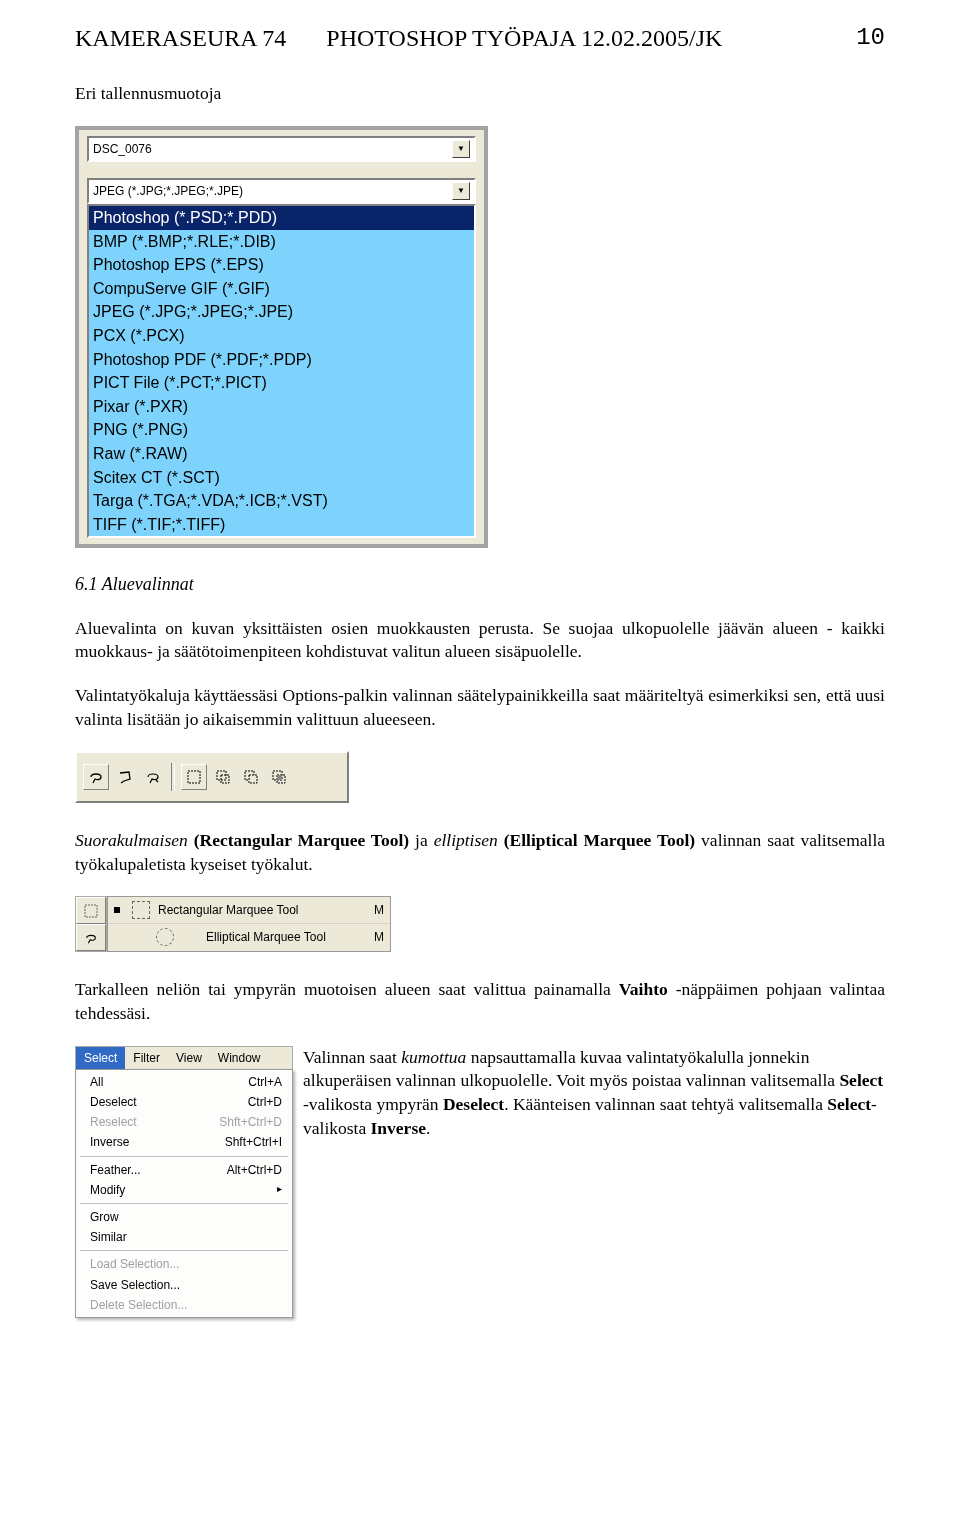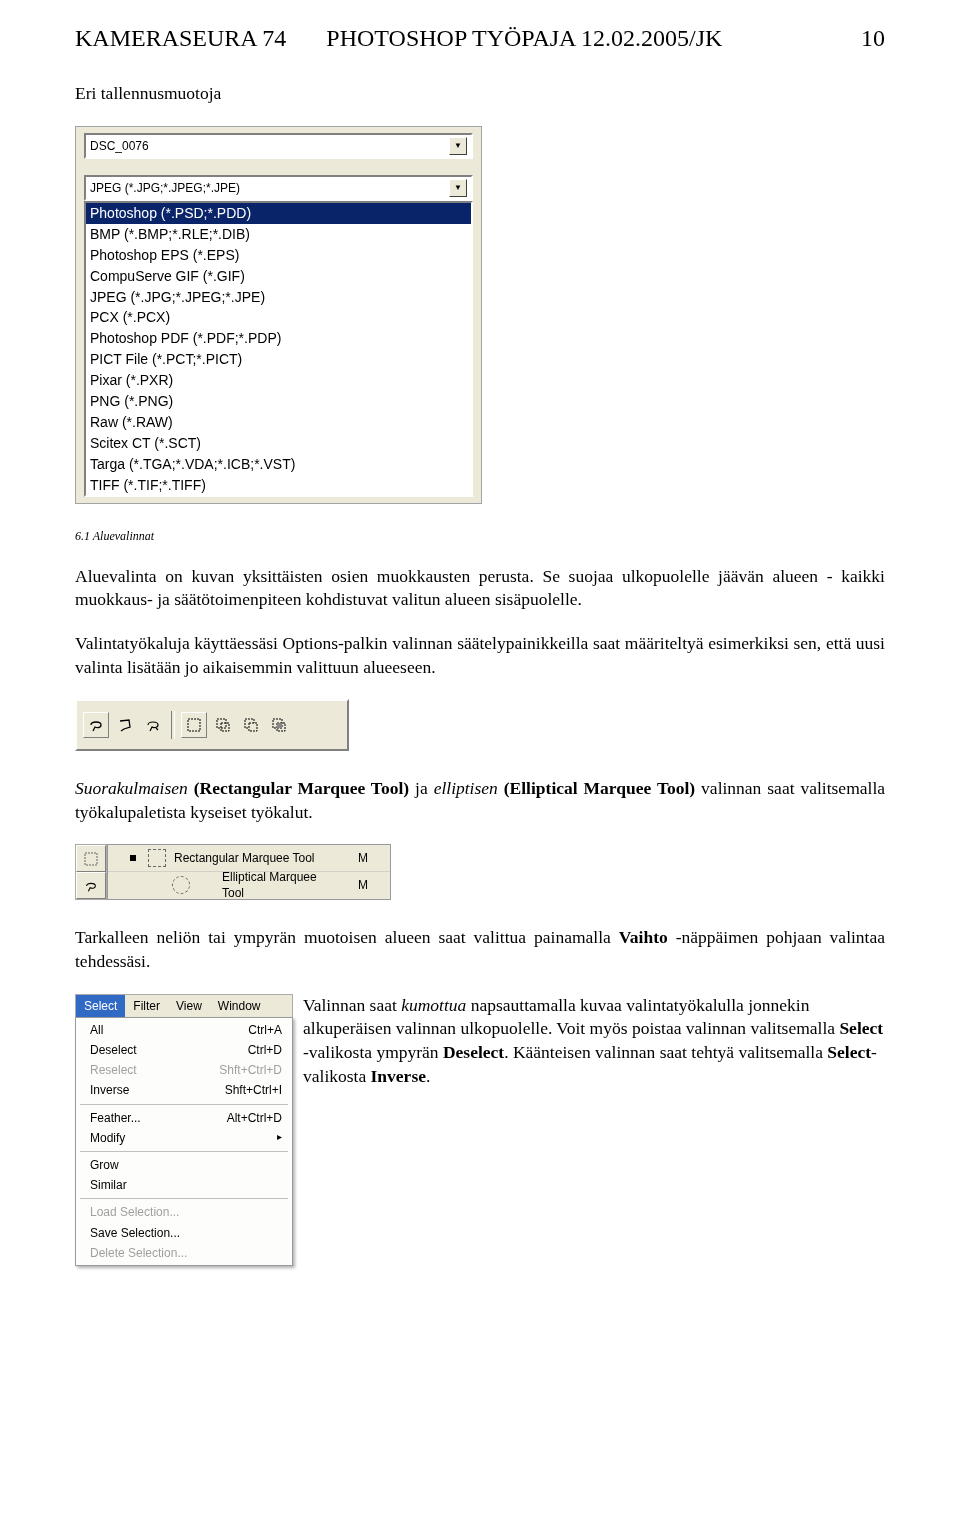--- a/index.html
+++ b/index.html
@@ -15,25 +15,25 @@
   .page {
     padding: 22px 75px 40px 75px;
   }
   .header-line {
     display: flex;
     font-size: 24px;
     margin-bottom: 28px;
   }
   .header-left { flex: 0 0 auto; margin-right: 40px; }
   .header-center { flex: 1; }
-  .header-right { flex: 0 0 auto; text-align: right; }
+  .header-right { flex: 0 0 auto; text-align: right; font-family: Liberation Mono, monospace; }
   .para { margin: 0 0 20px 0; }
   .jpara { text-align: justify; }
   .h1-num { font-size: 18px; margin: 30px 0 18px 0; }
-  .h2-ital { font-size: 12px; font-style: italic; margin: 24px 0 20px 0; }
+  .h2-ital { font-size: 18px; font-style: italic; margin: 24px 0 20px 0; }
   b { font-weight: bold; }
   i { font-style: italic; }
 
   
   .win-box {
     background: #ece9d8;
     border: 2px solid #fff;
     border-right-color: #808080;
     border-bottom-color: #808080;
     font-family: Tahoma, Arial, sans-serif;
@@ -60,37 +60,37 @@
     border: 1px solid #fff;
     border-right-color: #404040;
     border-bottom-color: #404040;
     display: inline-flex;
     align-items: center;
     justify-content: center;
     font-size: 8px;
   }
   .dropdown-panel {
     width: 405px;
-    border: 1px solid #a3a3a3;
+    border: 4px solid #a3a3a3;
   }
   .dd-row1 {
     background: #ece9d8;
     padding: 6px 8px 8px 8px;
   }
   .dd-row2 {
     background: #ece9d8;
     padding: 0 8px 6px 8px;
   }
   .list-open {
-    background: #ffffff;
+    background: #7dd3fc;
     border: 2px solid #808080;
     border-right-color: #fff;
     border-bottom-color: #fff;
     font-family: Tahoma, Arial, sans-serif;
-    font-size: 14px;
+    font-size: 16px;
   }
   .list-open .item {
     padding: 1px 4px;
     white-space: nowrap;
   }
   .list-open .item.sel {
     background: #0a246a;
     color: #fff;
   }
 
@@ -154,21 +154,21 @@
   .fly-right {
     flex: 1;
     background: #ece9d8;
     border: 1px solid #999;
   }
   .fly-item {
     height: 26px;
     display: flex;
     align-items: center;
     gap: 8px;
-    padding: 0 22px;
+    padding: 0 6px;
     border-bottom: 1px solid #d4d0c8;
   }
   .fly-item:last-child { border-bottom: none; gap: 32px; }
   .bullet-sq { width: 6px; height: 6px; background: #000; margin-right: 4px; }
   .mini-icon-box {
     width: 16px; height: 16px;
     border: 1px dashed #666;
   }
   .mini-icon-box.round { border-radius: 50%; }
   .fly-label { flex: 1; }

